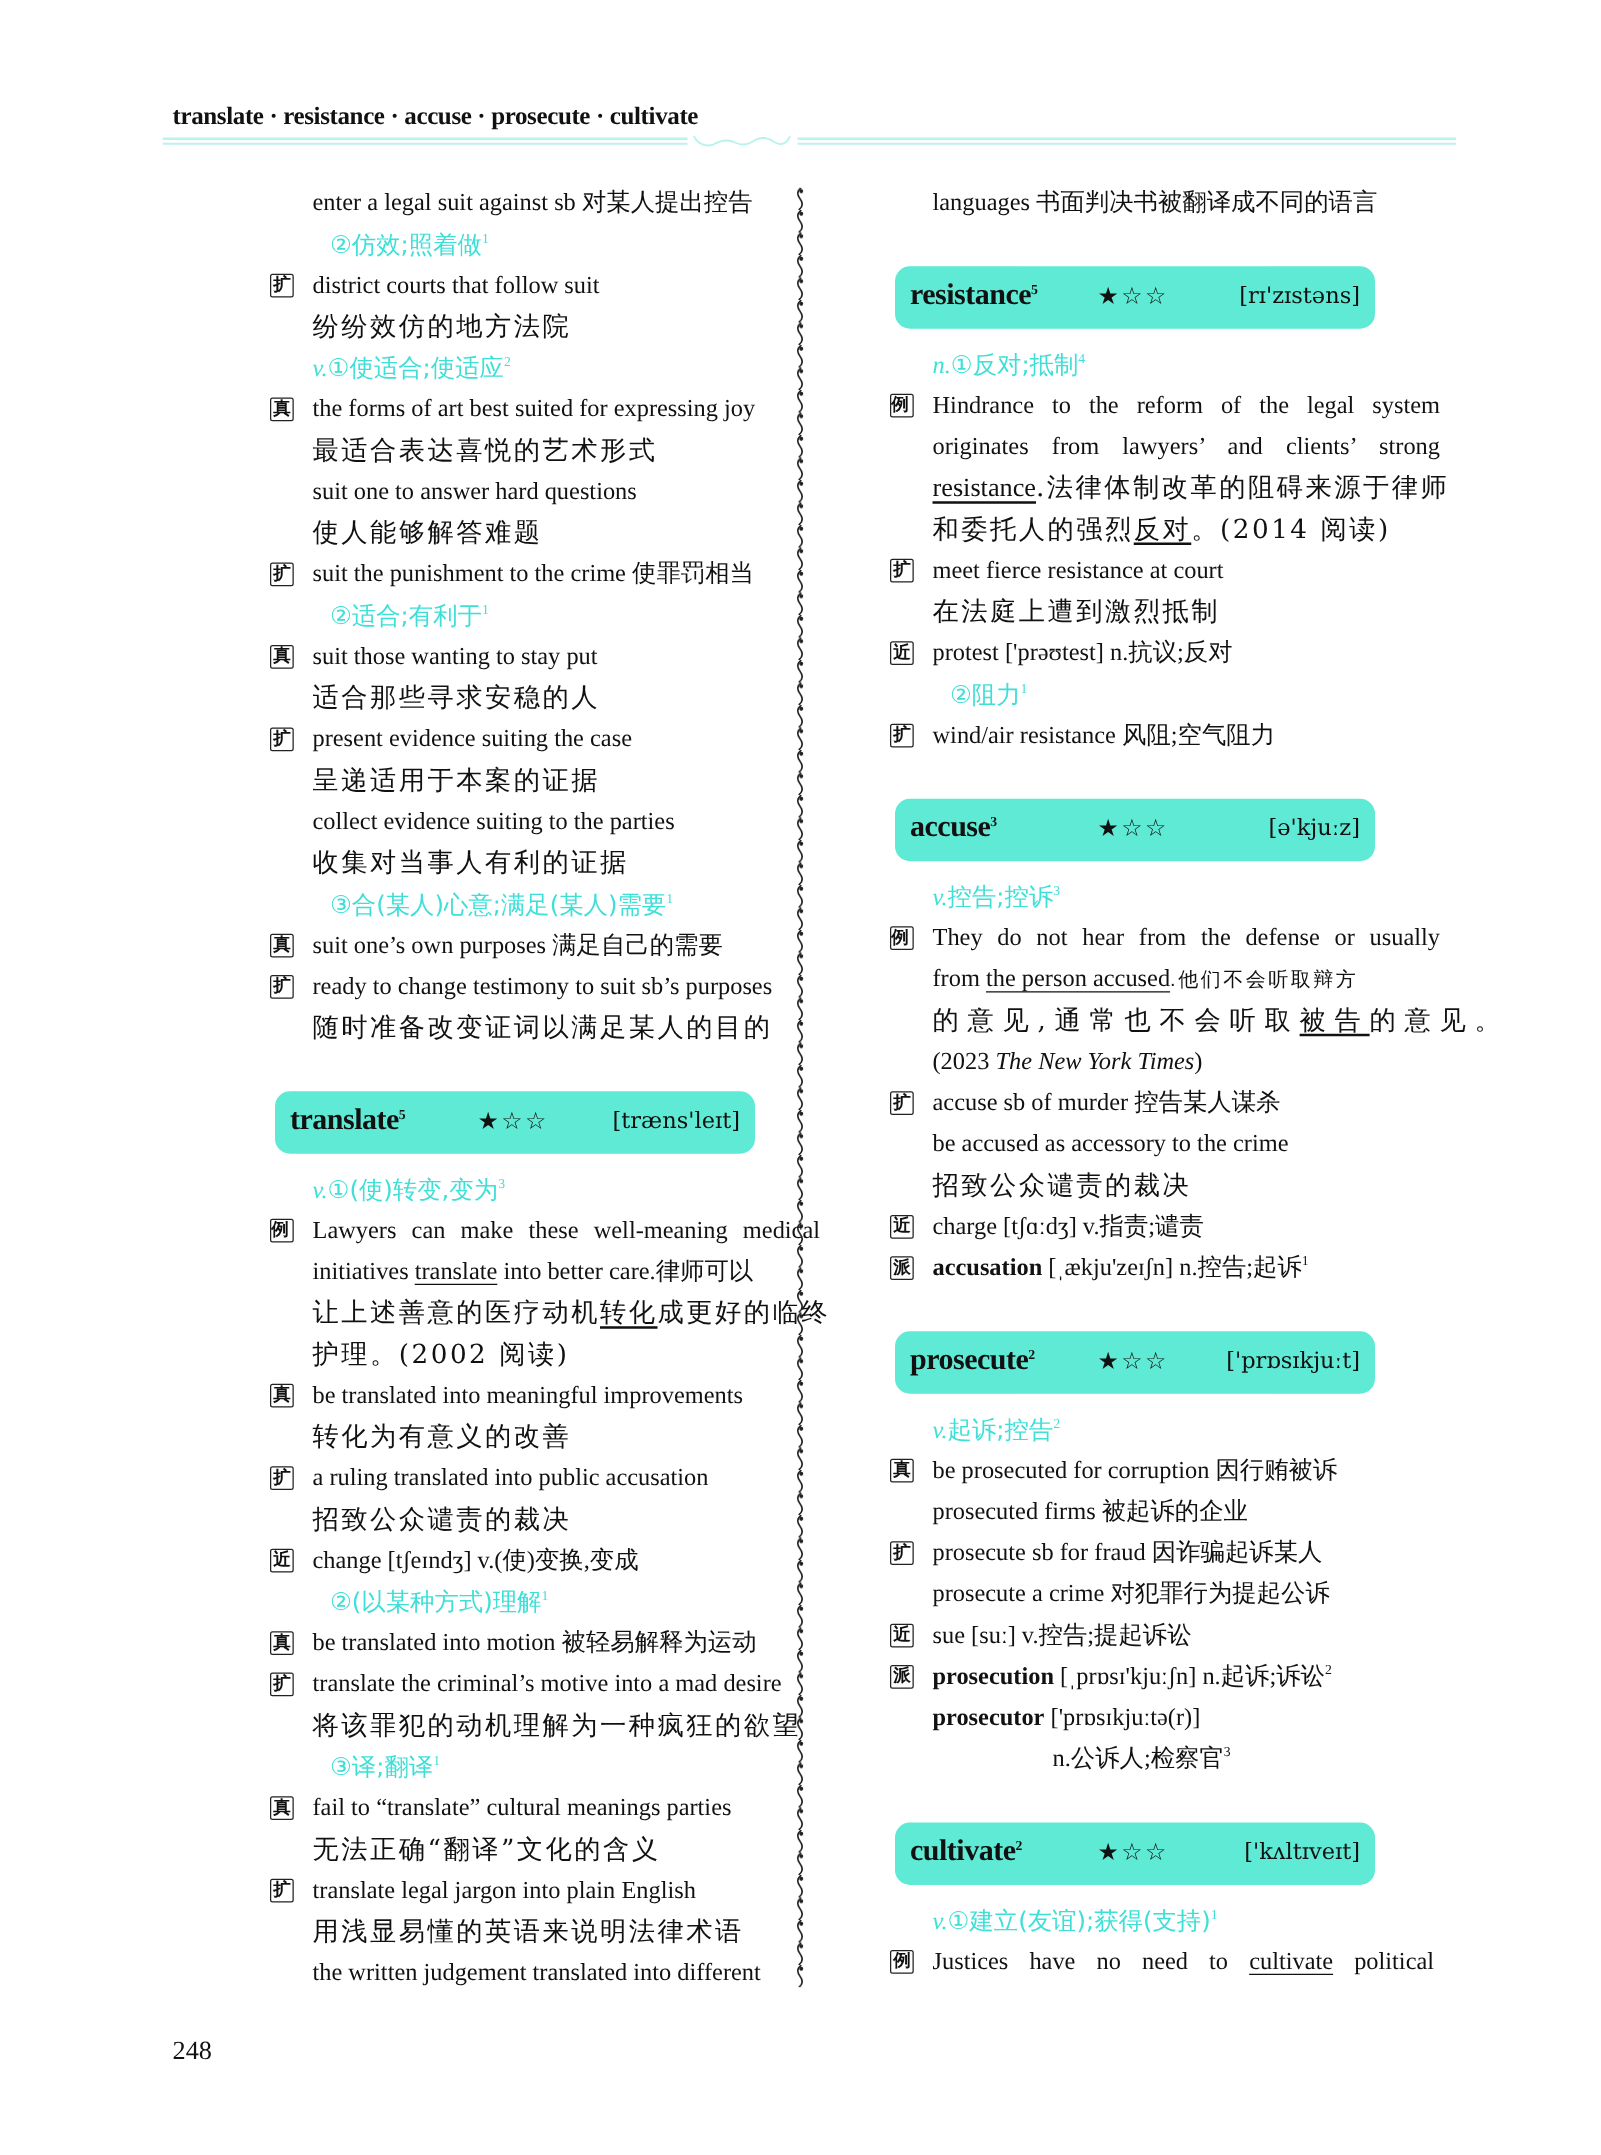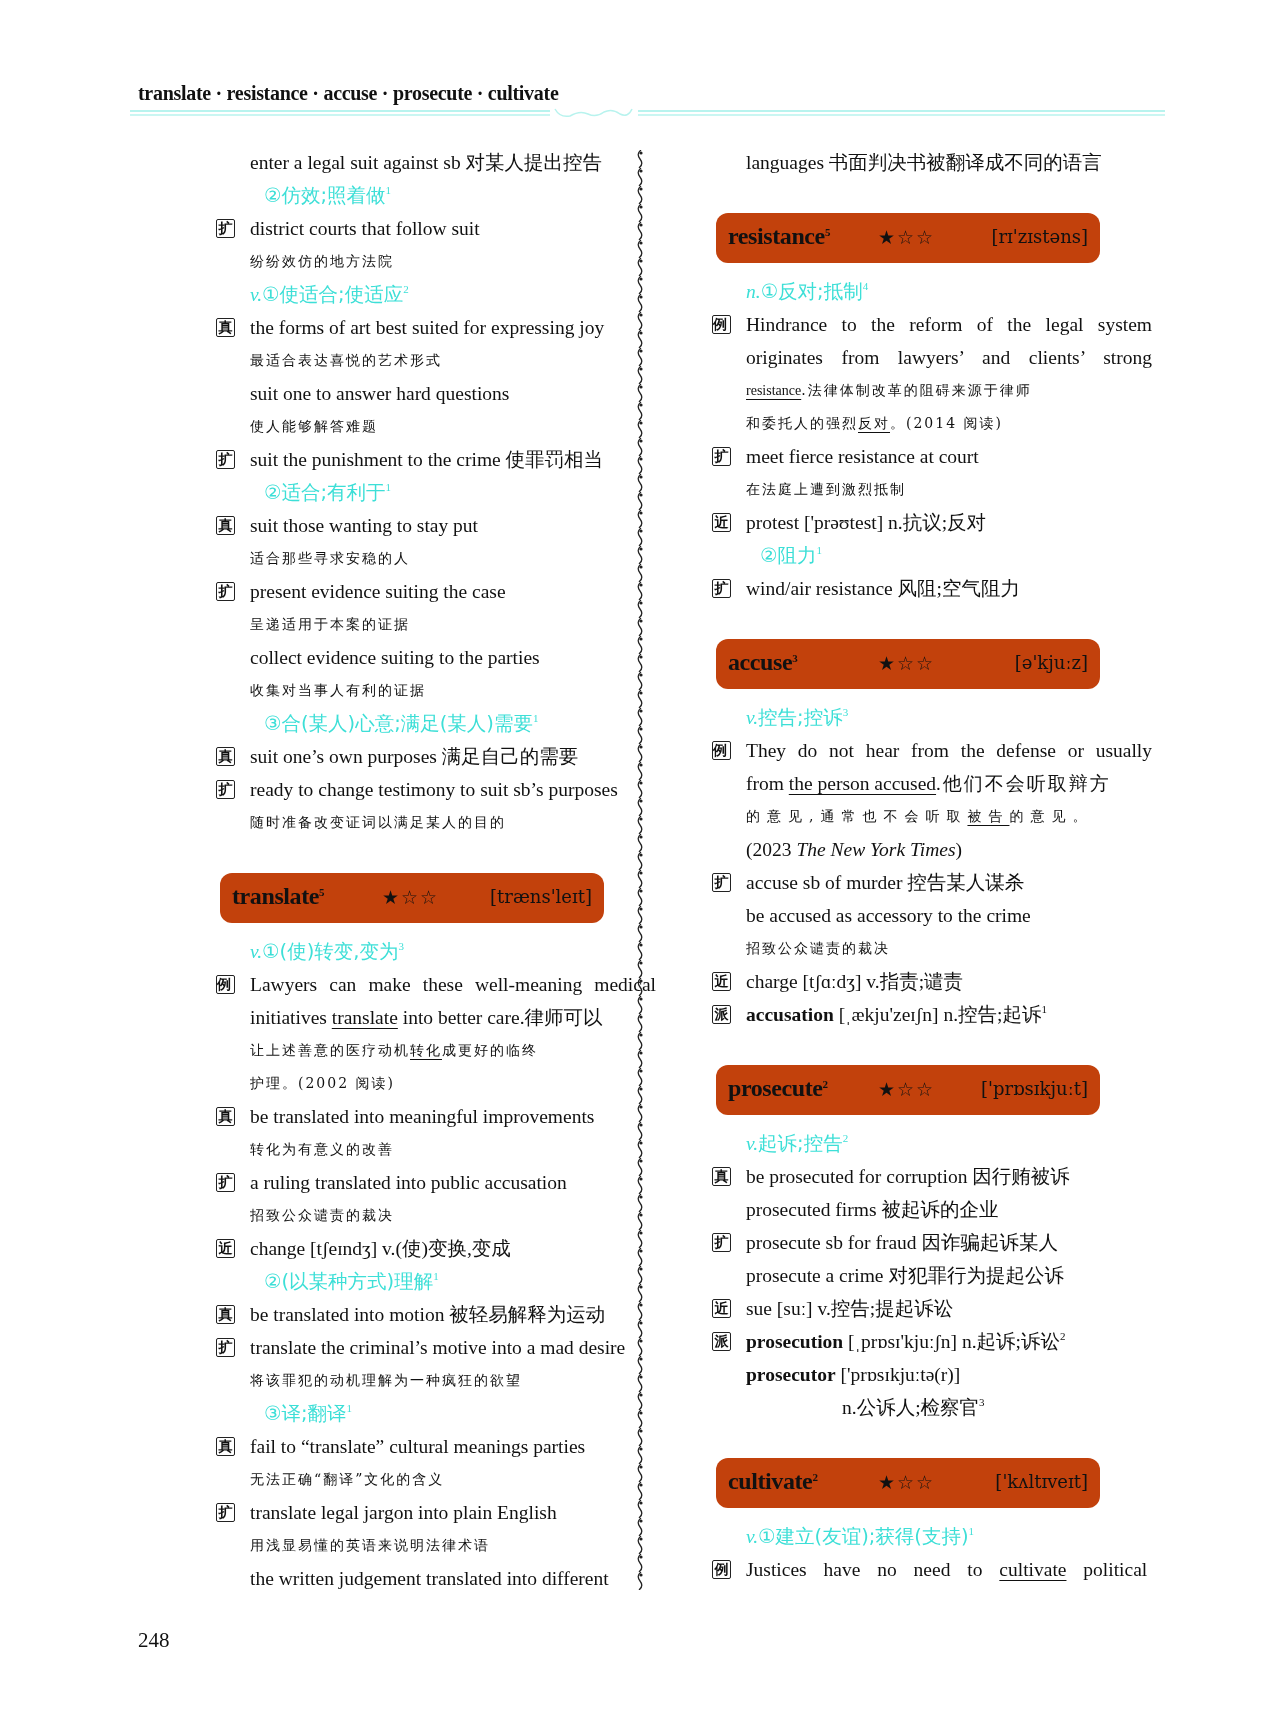--- a/index.html
+++ b/index.html
@@ -23,21 +23,21 @@
   }
   .col-left { left: 168px; margin-left: 48px; }
   .col-right { left: 712px; }
   .divider {
     position: absolute; left: 632px; top: 150px; width: 16px; height: 1440px;
   }
   .line {
     position: relative; height: 33px; line-height: 33px; font-size: 19.5px;
     padding-left: 34px; white-space: nowrap;
   }
-  .line.zh { font-family: "DejaVu Serif", serif; font-size: 14px; letter-spacing: 2px; }
+  .line.zh { font-family: "DejaVu Serif", serif; font-size: 21px; letter-spacing: 2px; }
   .line.justify { text-align: justify; text-align-last: justify; white-space: normal; overflow: hidden; }
   .line .en { font-family: "Liberation Serif", serif; letter-spacing: 0; }
   .tag {
     position: absolute; left: 0; top: 7px; width: 19px; height: 19px;
     border: 1.3px solid #222; border-radius: 2px; box-sizing: border-box;
     font-family: "DejaVu Sans", sans-serif; font-size: 14px; line-height: 17px;
     text-align: center; color: #111; font-weight: bold;
   }
   .sense {
     height: 33px; line-height: 33px; font-size: 19.5px; color: #3ddfd7;
@@ -46,21 +46,21 @@
   .sense.indent { padding-left: 48px; }
   .sense.pos { padding-left: 34px; }
   .sense .pos-label { font-family: "Liberation Serif", serif; font-style: italic; }
   sup { font-size: 11px; vertical-align: 8px; line-height: 0; font-family: "Liberation Serif", serif; }
   .sense sup { color: #3ddfd7; }
   .u { text-decoration: underline; text-underline-offset: 4px; }
   .it { font-style: italic; margin-top: 36px; }
   .b { font-weight: bold; }
   .headbox {
     position: relative; height: 50px; margin: 14px 0 12px 4px; width: 384px;
-    background: #c2410c; border-radius: 12px;
+    background: #5eead4; border-radius: 12px;
   }
   .col-left .headbox { margin-left: 4px; }
   .headbox .word {
     position: absolute; left: 12px; top: 10px; font-size: 24px; font-weight: bold; letter-spacing: -0.4px;
   }
   .headbox .stars {
     position: absolute; left: 162px; top: 13px; font-size: 19px; font-family: "DejaVu Sans", sans-serif; letter-spacing: 2px;
   }
   .headbox .ipa {
     position: absolute; right: 12px; top: 13px; font-size: 20px;
@@ -163,21 +163,21 @@
   <div class="line"><span class="tag">扩</span><span>wind/air resistance 风阻;空气阻力</span></div>
 
   <div class="gap"></div>
   <div class="headbox">
     <span class="word"><span>accuse</span><sup>3</sup></span>
     <span class="stars">★☆☆</span>
     <span class="ipa">[ə'kjuːz]</span>
   </div>
   <div class="sense pos"><span class="pos-label">v.</span><span>控告;控诉</span><sup>3</sup></div>
   <div class="line justify"><span class="tag">例</span><span>They do not hear from the defense or usually</span></div>
-  <div class="line"><span>from </span><span class="u">the person accused</span><span class="zh" style="font-family:Liberation Serif, serif;font-size:19px;letter-spacing:2px">.他们不会听取辩方</span></div>
+  <div class="line"><span>from </span><span class="u">the person accused</span><span class="zh" style="font-family:Liberation Sans, sans-serif;font-size:16px;letter-spacing:2px">.他们不会听取辩方</span></div>
   <div class="line zh" style="letter-spacing:7px"><span>的意见,通常也不会听取</span><span class="u">被告</span><span>的意见。</span></div>
   <div class="line"><span>(2023 </span><span class="it">The New York Times</span><span>)</span></div>
   <div class="line"><span class="tag">扩</span><span>accuse sb of murder 控告某人谋杀</span></div>
   <div class="line">be accused as accessory to the crime</div>
   <div class="line zh">招致公众谴责的裁决</div>
   <div class="line"><span class="tag">近</span><span>charge [tʃɑːdʒ] v.指责;谴责</span></div>
   <div class="line"><span class="tag">派</span><span class="b">accusation</span><span> [ˌækju'zeɪʃn] n.控告;起诉</span><sup>1</sup></div>
 
   <div class="gap"></div>
   <div class="headbox">

